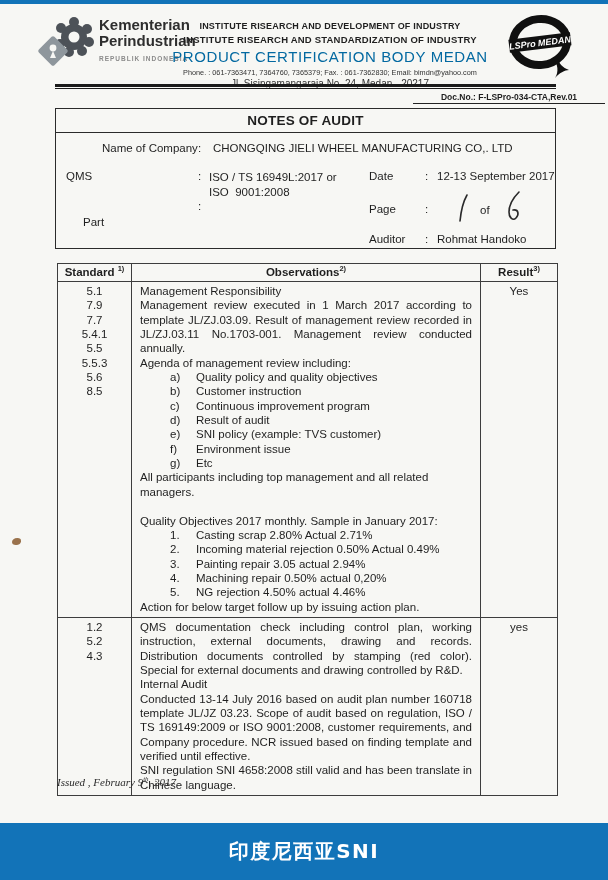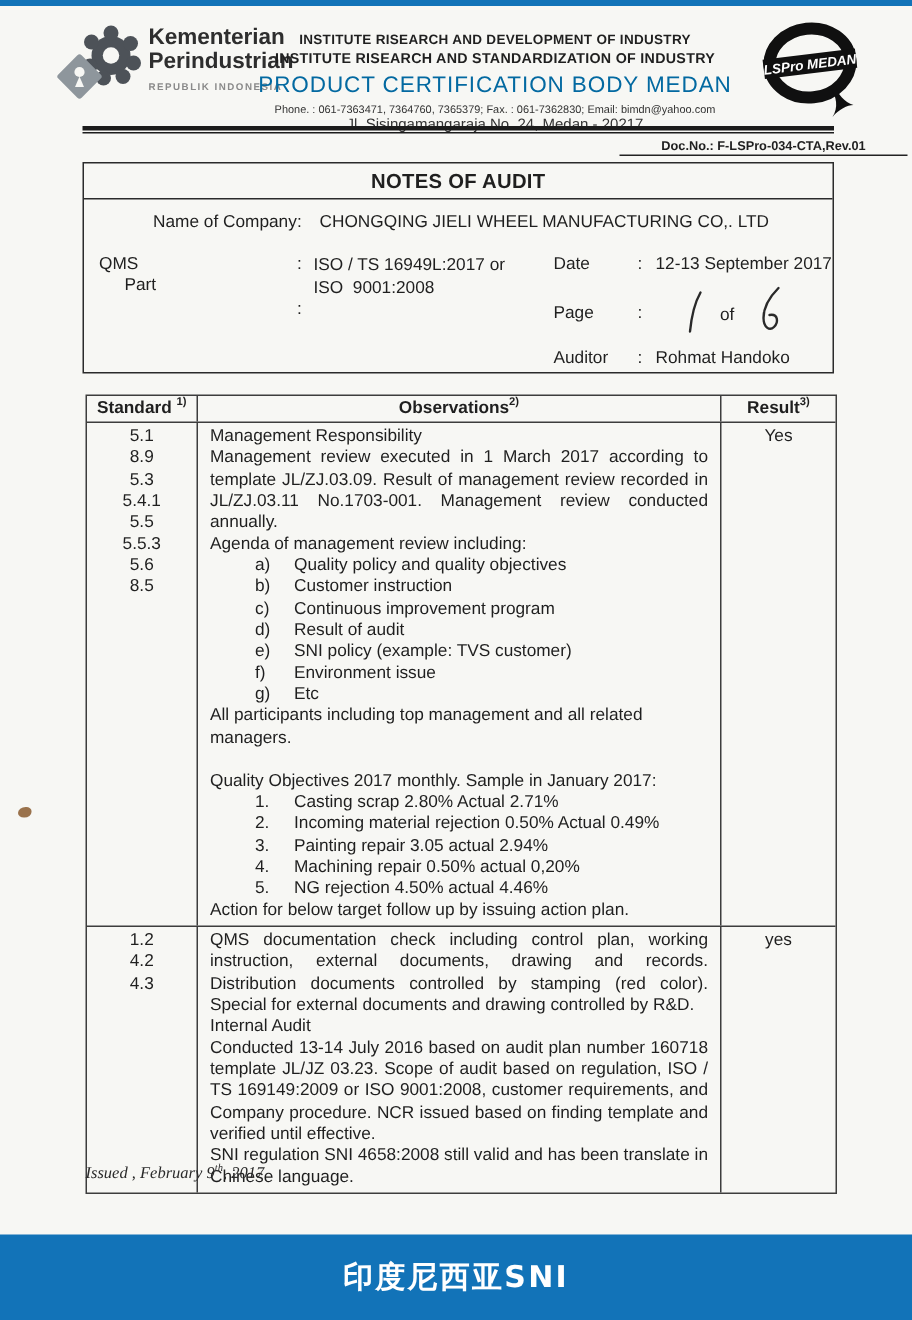--- a/index.html
+++ b/index.html
@@ -133,21 +133,21 @@
 
     <div class="nf" style="left:10px; top:33px;padding-left:36px;">Name of Company</div>
     <div class="nf" style="left:142px; top:33px;">:</div>
     <div class="nf" style="left:157px; top:33px;">CHONGQING JIELI WHEEL MANUFACTURING CO,. LTD</div>
 
     <div class="nf" style="left:10px; top:61px;">QMS</div>
     <div class="nf" style="left:142px; top:61px;">:</div>
     <div class="nf val2" style="left:153px; top:61px;">ISO / TS 16949L:2017 or
 ISO  9001:2008</div>
 
-    <div class="nf" style="left:10px; top:75px;padding-left:17px;">Part</div>
+    <div class="nf" style="left:10px; top:107px;padding-left:17px;">Part</div>
     <div class="nf" style="left:142px; top:91px;">:</div>
 
     <div class="nf" style="left:313px; top:61px;">Date</div>
     <div class="nf" style="left:369px; top:61px;">:</div>
     <div class="nf" style="left:381px; top:61px;">12-13 September 2017</div>
 
     <div class="nf" style="left:313px; top:94px;">Page</div>
     <div class="nf" style="left:369px; top:94px;">:</div>
     <div class="hw-digit" style="left:398px; top:84px;">
       <svg width="18" height="30" viewBox="0 0 18 30">
@@ -169,22 +169,22 @@
   <section class="audit-table">
     <div class="t-row t-head">
       <div class="c-std"><span>Standard</span> <sup>1)</sup></div>
       <div class="c-obs" style="text-align:center;"><span>Observations</span><sup>2)</sup></div>
       <div class="c-res"><span>Result</span><sup>3)</sup></div>
     </div>
 
     <div class="t-row row1">
       <div class="c-std">
         <div>5.1</div>
-        <div>8.9</div>
-        <div>5.3</div>
+        <div>7.9</div>
+        <div>7.7</div>
         <div>5.4.1</div>
         <div>5.5</div>
         <div>5.5.3</div>
         <div>5.6</div>
         <div>8.5</div>
       </div>
       <div class="c-obs">
         <div>Management Responsibility</div>
         <div class="just">Management review executed in 1 March 2017 according to template JL/ZJ.03.09. Result of management review recorded in JL/ZJ.03.11 No.1703-001. Management review conducted annually.</div>
         <div>Agenda of management review including:</div>
@@ -244,21 +244,21 @@
             </div>
         </div>
         <div>Action for below target follow up by issuing action plan.</div>
       </div>
       <div class="c-res">Yes</div>
     </div>
 
     <div class="t-row row2">
       <div class="c-std">
         <div>1.2</div>
-        <div>4.2</div>
+        <div>5.2</div>
         <div>4.3</div>
       </div>
       <div class="c-obs">
         <div class="just">QMS documentation check including control plan, working instruction, external documents, drawing and records. Distribution documents controlled by stamping (red color). Special for external documents and drawing controlled by R&amp;D.</div>
         <div>Internal Audit</div>
         <div class="just">Conducted 13-14 July 2016 based on audit plan number 160718 template JL/JZ 03.23. Scope of audit based on regulation, ISO / TS 169149:2009 or ISO 9001:2008, customer requirements, and Company procedure. NCR issued based on finding template and verified until effective.</div>
         <div class="just">SNI regulation SNI 4658:2008 still valid and has been translate in Chinese language.</div>
       </div>
       <div class="c-res">yes</div>
     </div>

